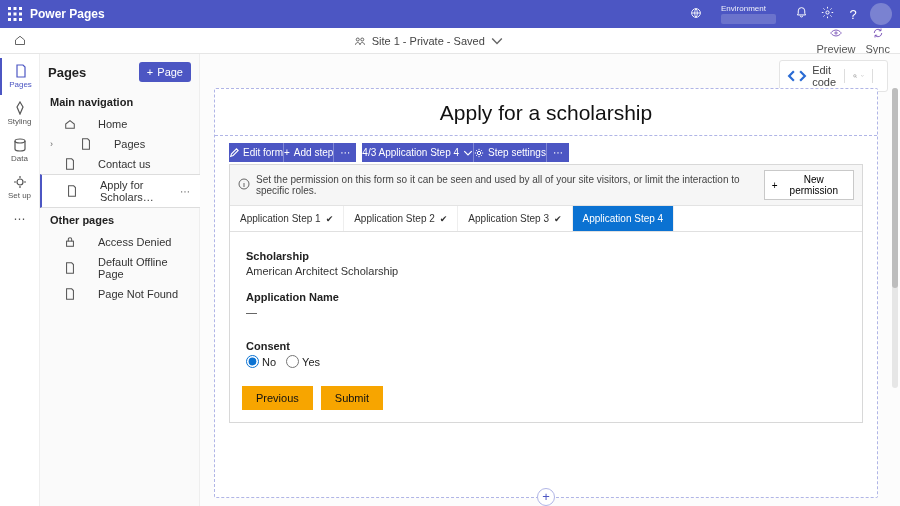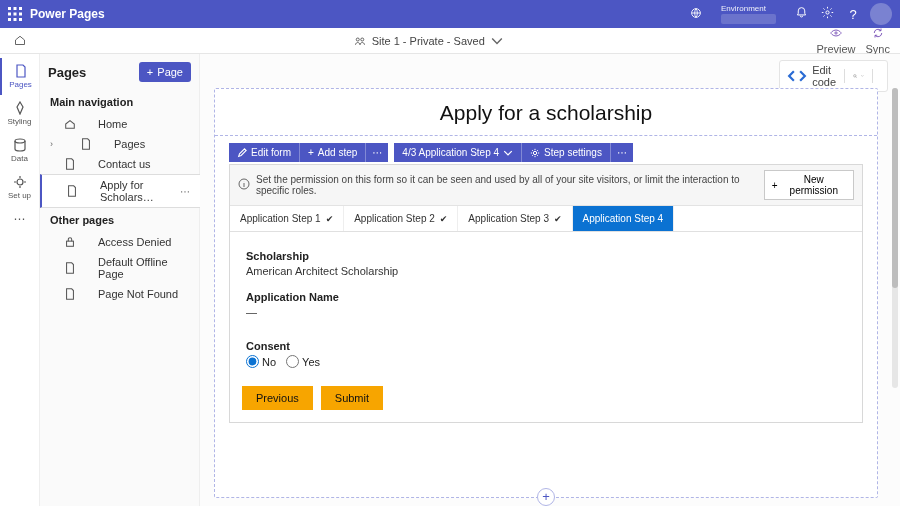--- a/index.html
+++ b/index.html
@@ -53,21 +53,21 @@
   .canvas-tools .ct { display: flex; align-items: center; gap: 4px; cursor: pointer; }
 
   .page-surface { position: absolute; left: 14px; right: 22px; top: 34px; bottom: 8px; background: #fff; border: 1px dashed #b0b5e6; border-radius: 2px; }
   .page-title { font-size: 21px; font-weight: 400; text-align: center; padding: 12px 0 10px; color: #111; }
   .hr-dash { border: none; border-top: 1px dashed #b0b5e6; margin: 0; }
 
   .form-shell { margin: 28px 14px 0 14px; border: 1px solid #d8d8d8; position: relative; }
 
   .form-toolbar { position: absolute; top: -22px; left: -1px; display: flex; gap: 6px; }
   .tb-group { display: flex; }
-  .tb-btn { background: #4c56c3; color: #fff; border: none; font-size: 10px; padding: 4px 8px; display: flex; align-items: center; gap: 4px; cursor: pointer; border-right: 1px solid rgba(255,255,255,.3); }
+  .tb-btn { background: #4c56c3; color: #fff; border: none; font-size: 10px; padding: 4px 0; display: flex; align-items: center; gap: 4px; cursor: pointer; border-right: 1px solid rgba(255,255,255,.3); }
   .tb-btn:last-child { border-right: none; }
   .tb-btn svg { width: 10px; height: 10px; }
   .tb-btn.icon-only { padding: 4px 6px; }
 
   .perm-bar { background: #f6f6f6; border-bottom: 1px solid #e3e3e3; display: flex; align-items: center; padding: 5px 8px; gap: 6px; font-size: 10px; color: #444; }
   .perm-bar .info-ic { flex-shrink: 0; }
   .perm-bar .np-btn { margin-left: auto; background: #fff; border: 1px solid #c9c9c9; font-size: 10px; padding: 3px 7px; display: flex; align-items: center; gap: 4px; cursor: pointer; }
 
   .step-tabs { display: flex; border-bottom: 1px solid #e0e0e0; }
   .step-tabs .stab { font-size: 10px; padding: 7px 10px; display: flex; align-items: center; gap: 5px; color: #333; cursor: pointer; border-right: 1px solid #eee; }

